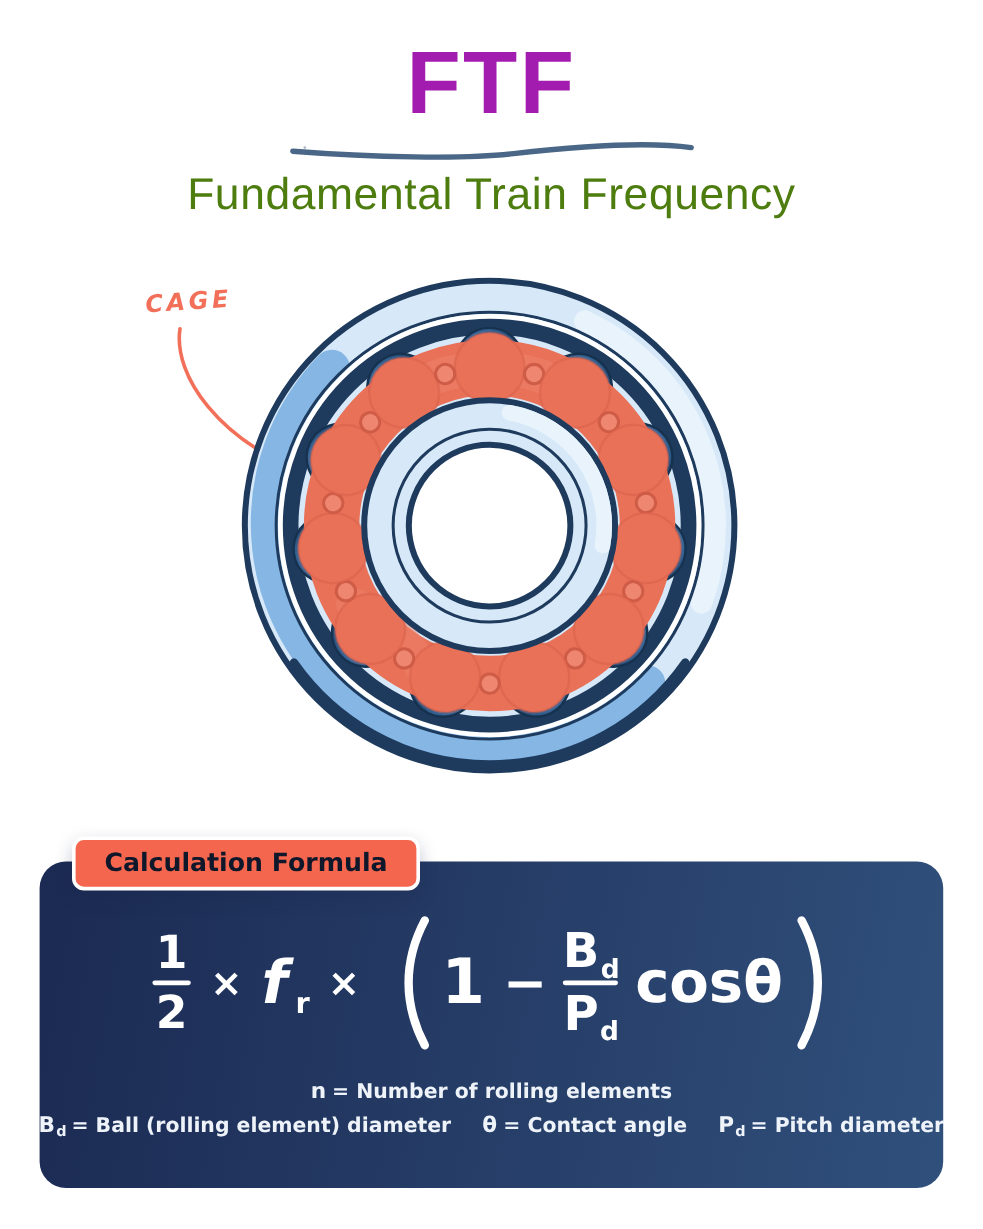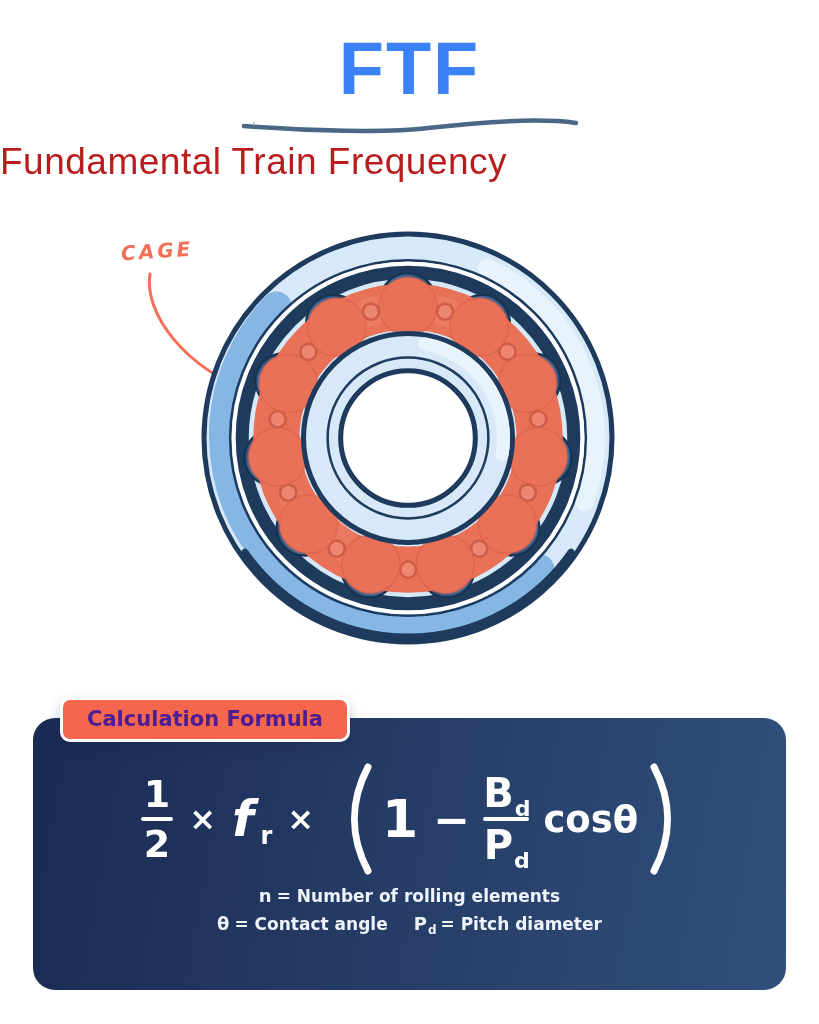--- a/index.html
+++ b/index.html
@@ -1,61 +1,61 @@
 <!DOCTYPE html>
 <html><head>
 <meta charset="utf-8">
 <style>
   * { margin:0; padding:0; box-sizing:border-box; }
   body { background:#ffffff; font-family:"Liberation Sans", sans-serif; }
   .stage{ position:relative; width:819px; height:1024px; background:#ffffff; overflow:hidden; margin:0 auto; }
 
   
   .title{ position:absolute; top:32px; left:0; right:0; text-align:center;
-          font-size:74px; font-weight:800; letter-spacing:2px; color:#3b82f6; line-height:1; }
+          font-size:74px; font-weight:800; letter-spacing:2px; color:#a21caf; line-height:1; }
   .underline-svg{ position:absolute; top:110px; left:50%; transform:translateX(-50%); }
-  .subtitle{ position:absolute; top:141px; left:0; right:0; 
-             font-size:37px; font-weight:500; color:#b91c1c; letter-spacing:.5px; }
+  .subtitle{ position:absolute; top:141px; left:0; right:0; text-align:center;
+             font-size:37px; font-weight:500; color:#4d7c0f; letter-spacing:.5px; }
 
   
   .bearing-svg{ position:absolute; left:201px; top:231px; }
   .cage-label{ position:absolute; left:121px; top:239px; font-family:"DejaVu Sans", sans-serif;
                font-size:20px; font-weight:bold; font-style:italic; letter-spacing:3px;
                color:#f2705a; transform:rotate(-4deg); }
   .leader-svg{ position:absolute; left:138px; top:268px; }
 
   
   .panel{ position:absolute; left:33px; top:718px; width:753px; height:272px;
           border-radius:22px; background:linear-gradient(100deg,#1b2a52 0%, #30507c 100%);
           display:flex; flex-direction:column; align-items:center; padding-top:42px; }
   .badge{ position:absolute; left:60px; top:697px; z-index:2;
-          background:#f4664d; color:#4c1d95; font-family:"DejaVu Sans", sans-serif;
+          background:#f4664d; color:#0f172a; font-family:"DejaVu Sans", sans-serif;
           font-size:21px; font-weight:bold; padding:7px 24px 8px 24px;
           border:3px solid #ffffff; border-radius:10px;
           box-shadow:0 6px 14px rgba(25,35,75,.25); }
 
   .formula{ display:flex; align-items:center; color:#ffffff;
             font-family:"DejaVu Sans", sans-serif; font-weight:bold; height:118px; }
   .frac{ display:flex; flex-direction:column; align-items:center; line-height:1; }
   .frac .bar{ height:4px; background:#ffffff; border-radius:2px; align-self:stretch; margin:4px 0; }
   .frac .fr-num,.frac .fr-den{ font-size:38px; padding:0 3px; }
   .frac .with-sub{ display:flex; align-items:flex-end; }
   .f-letter{ font-size:50px; font-style:italic; line-height:1; }
   .sub{ font-size:24px; position:relative; top:8px; left:1px; }
   .big-letter{ font-size:40px; line-height:1; }
   .sub-sm{ font-size:22px; position:relative; top:7px; left:1px; }
   .op-times{ font-size:32px; margin:0 16px; }
   .op-minus{ font-size:44px; margin:0 13px; }
   .num-one{ font-size:52px; margin:0 2px 0 8px; }
-  .cos{ font-size:37px; margin:0 8px 0 14px; }
+  .cos{ font-size:48px; margin:0 8px 0 14px; }
   .paren-svg{ display:block; }
   .paren-open{ margin-left:14px; }
   .paren-close{ margin-left:2px; }
 
-  .legend{ font-family:"DejaVu Sans", sans-serif; color:#eef3fa; font-weight:bold; }
+  .legend{ margin-top:14px; font-family:"DejaVu Sans", sans-serif; color:#eef3fa; font-weight:bold; }
   .legend-row{ display:flex; justify-content:center; align-items:baseline; gap:26px; margin-top:7px;
                font-size:17px; }
   .legend-item{ white-space:nowrap; }
   .legend-item .sym{ font-size:18px; }
   .legend-item .sub{ font-size:12px; top:4px; }
   .legend-item .desc{ margin-left:5px; }
 </style>
 </head>
 <body>
 
@@ -183,20 +183,23 @@
     </div>
 
     <div class="legend">
       <div class="legend-row">
         <span class="legend-item">
           <span class="sym">n</span><span class="desc">= Number of rolling elements</span>
         </span>
       </div>
       <div class="legend-row">
         <span class="legend-item">
+          <span class="sym">B</span><span class="sub">d</span><span class="desc">= Ball (rolling element) diameter</span>
+        </span>
+        <span class="legend-item">
           <span class="sym">θ</span><span class="desc">= Contact angle</span>
         </span>
         <span class="legend-item">
           <span class="sym">P</span><span class="sub">d</span><span class="desc">= Pitch diameter</span>
         </span>
       </div>
     </div>
   </div>
 
 </div>

